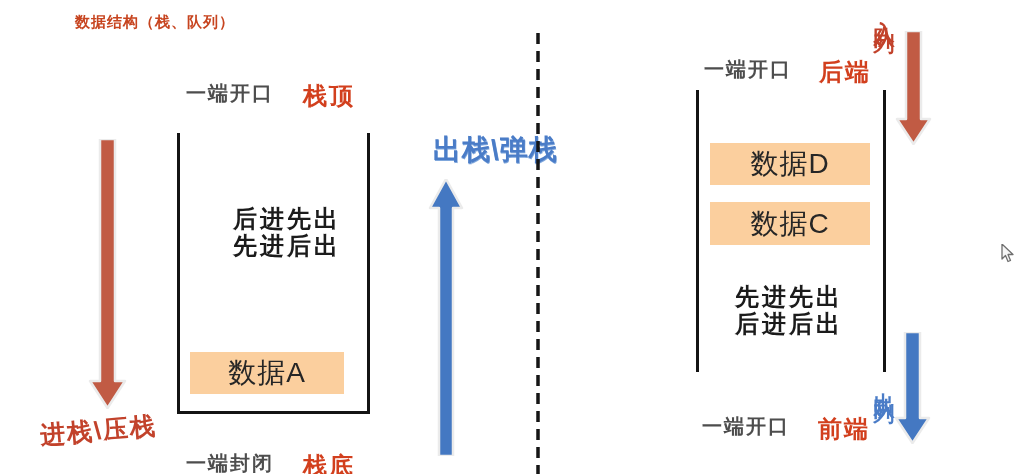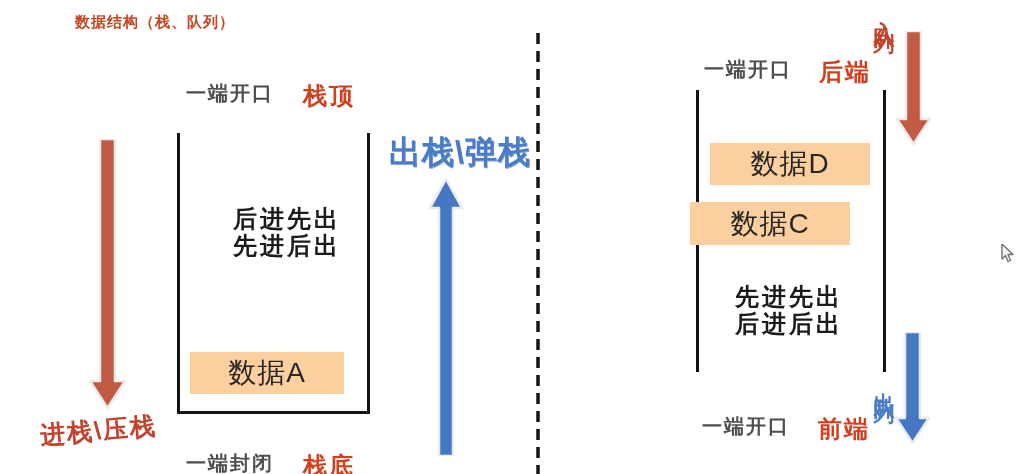--- a/index.html
+++ b/index.html
@@ -9,22 +9,22 @@
   .title{left:75px;top:13px;font-size:15px;font-weight:bold;color:#C7441F;letter-spacing:1px;}
   .gray-label{font-size:20px;font-weight:bold;color:#4D4D4D;letter-spacing:2px;}
   .red-tag{font-size:24px;font-weight:bold;color:#D23F1D;letter-spacing:2px;}
   
   .stack-box{left:177px;top:133px;width:187px;height:278px;
     border-left:3.5px solid #141414;border-right:3.5px solid #141414;border-bottom:3.5px solid #141414;}
   .hand-text{font-size:24px;font-weight:bold;color:#1B1B1B;text-align:center;line-height:27px;letter-spacing:3px;}
   .item-box{background:#FBCF9E;display:flex;align-items:center;justify-content:center;
     font-size:28px;color:#262626;letter-spacing:1px;}
   .push-label{font-size:25px;font-weight:bold;color:#C2422B;letter-spacing:2px;transform:rotate(-5deg);}
-  .pop-label{font-size:32px;font-weight:bold;color:#4A7CC7;letter-spacing:1px;
-    text-shadow:0.5px 0.5px 0 #7FA7DC;}
+  .pop-label{font-size:28px;font-weight:bold;color:#4A7CC7;letter-spacing:1px;
+    text-shadow:0.5px 0.5px 0 #7FA7DC;margin-left:44px;}
   
   .queue-box{left:696px;top:90px;width:184px;height:282px;
     border-left:3.5px solid #141414;border-right:3.5px solid #141414;}
   .vert-red{writing-mode:vertical-rl;text-orientation:upright;font-size:21px;font-weight:bold;
     color:#C2422B;letter-spacing:6px;}
   .vert-blue{writing-mode:vertical-rl;text-orientation:upright;font-size:21px;font-weight:bold;
     color:#4A7CC7;letter-spacing:5px;}
   .arrow-svg{display:block;}
 </style>
 </head>
@@ -70,21 +70,21 @@
     <div class="abs red-tag" style="left:819px;top:56px;">后端</div>
 
     <div class="abs vert-red" style="left:870px;top:4px;height:84px;">入队列</div>
     <svg class="abs arrow-svg" style="left:895px;top:31px;" width="38" height="114" viewBox="0 0 38 114">
       <polygon points="11,0 26,0 26,88 35,88 18.5,113 2,88 11,88" fill="#C15B44" stroke="#ebebeb" stroke-width="2.5" stroke-linejoin="round"></polygon>
     </svg>
 
     <div class="abs queue-box"></div>
 
     <div class="abs item-box" style="left:710px;top:143px;width:160px;height:42px;">数据D</div>
-    <div class="abs item-box" style="left:690px;top:202px;width:160px;height:43px;">数据C</div>
+    <div class="abs item-box" style="left:710px;top:202px;width:160px;height:43px;">数据C</div>
 
     <div class="abs hand-text" style="left:700px;top:283px;width:178px;">
       <span style="display:block;">先进先出</span>
       <span style="display:block;">后进后出</span>
     </div>
 
     <svg class="abs arrow-svg" style="left:894px;top:332px;" width="38" height="112" viewBox="0 0 38 112">
       <polygon points="11,0 26,0 26,86 35,86 18.5,111 2,86 11,86" fill="#4478C2" stroke="#ebebeb" stroke-width="2.5" stroke-linejoin="round"></polygon>
     </svg>
     <div class="abs vert-blue" style="left:870px;top:376px;height:84px;">出队列</div>

